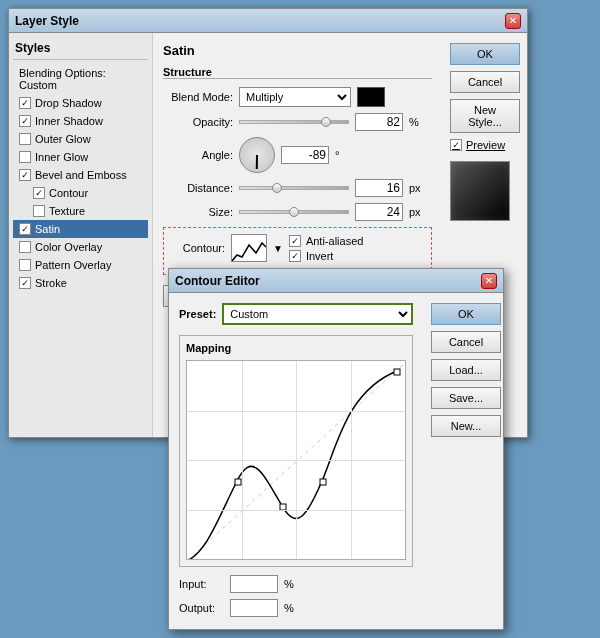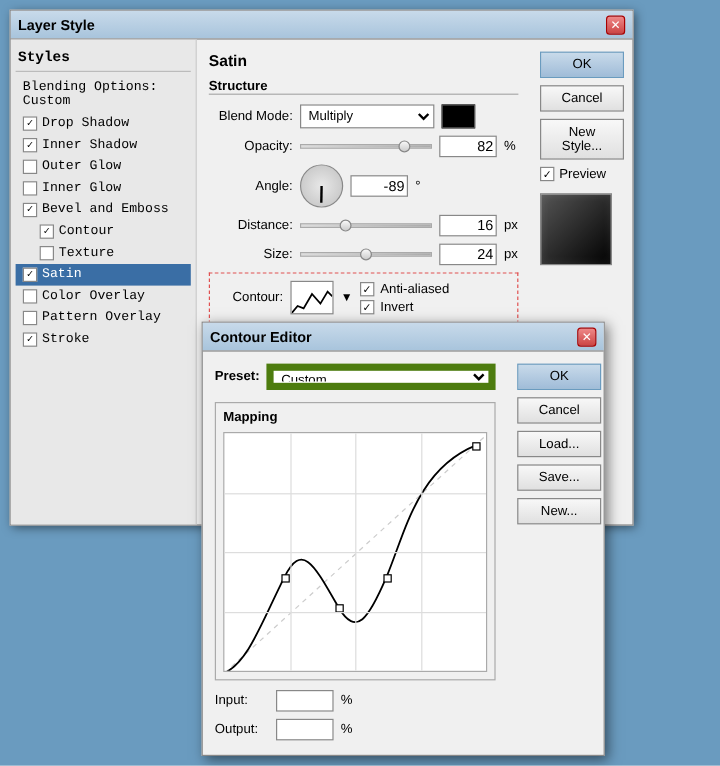--- a/index.html
+++ b/index.html
@@ -56,25 +56,24 @@
       cursor: pointer;
     }
 
     .dialog-body {
       display: flex;
       height: calc(100% - 24px);
     }
 
     
     .sidebar {
-      width: 155px;
+      width: 144px;
       background: #e8e8e8;
       border-right: 1px solid #ccc;
       padding: 4px;
-      font-family: Liberation Mono, monospace;
     }
 
     .sidebar-title {
       font-size: 12px;
       font-weight: bold;
       padding: 4px 2px;
       border-bottom: 1px solid #bbb;
       margin-bottom: 4px;
     }
 
@@ -143,20 +142,21 @@
     .btn.primary {
       background: linear-gradient(to bottom, #c8daea, #a0bcd8);
       border: 1px solid #6a9bbf;
     }
 
     .btn-preview {
       display: flex;
       align-items: center;
       gap: 4px;
       font-size: 11px;
+      text-decoration: underline;
     }
 
     
     .section-title {
       font-size: 13px;
       font-weight: bold;
       margin-bottom: 8px;
     }
 
     .subsection-title {
@@ -369,21 +369,21 @@
     }
 
     .preset-label {
       font-size: 11px;
       font-weight: bold;
     }
 
     .preset-select {
       flex: 1;
       height: 22px;
-      border: 6px solid #4d7c0f;
+      border: 2px solid #4d7c0f;
       background: white;
       font-size: 11px;
       padding: 1px 2px;
     }
 
     .mapping-section {
       border: 1px solid #aaa;
       padding: 6px;
       margin-bottom: 8px;
     }

